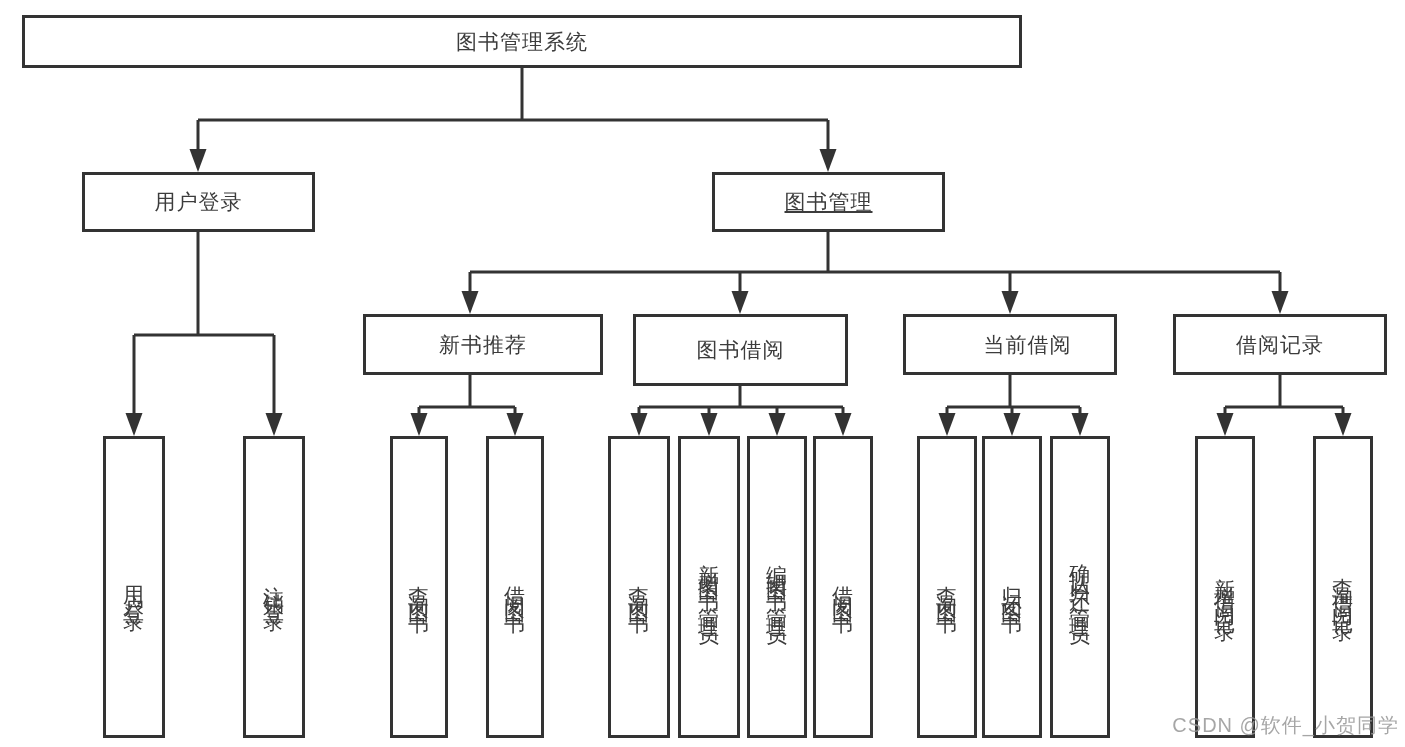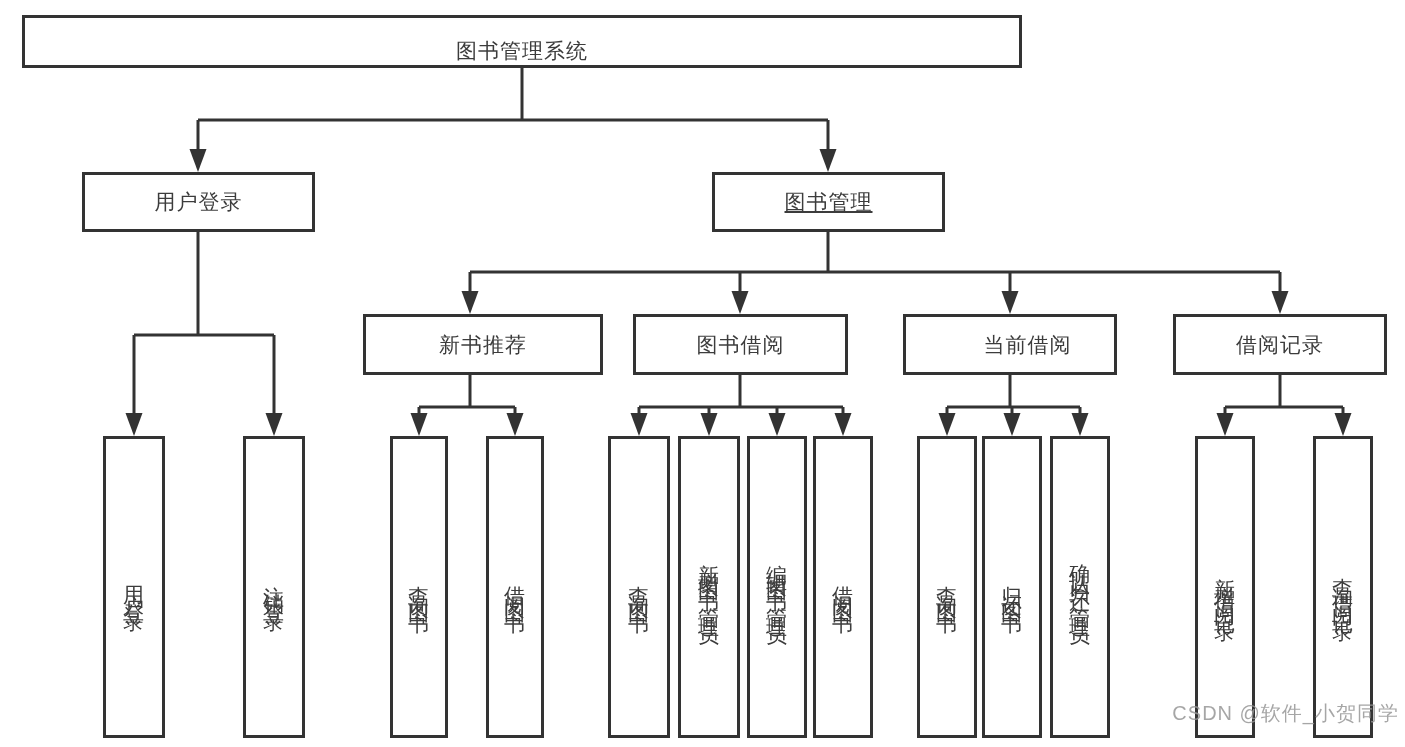--- a/index.html
+++ b/index.html
@@ -36,21 +36,21 @@
   .node.vertical .node-label {
     writing-mode: vertical-rl;
     text-orientation: mixed;
     font-size: 21px;
     line-height: 1;
     letter-spacing: 0.42em;
   }
   #watermark {
     position: absolute;
     right: 6px;
-    bottom: 20px;
+    bottom: 8px;
     font-size: 20px;
     letter-spacing: 1px;
     color: rgba(150, 150, 150, 0.85);
     z-index: 5;
     white-space: nowrap;
   }
 </style>
 </head>
 <body>
 
@@ -102,33 +102,33 @@
       <polygon points="938.5,413 955.5,413 947,436" fill="#333333"></polygon>
       <line x1="1012" y1="407" x2="1012" y2="420" stroke="#333333" stroke-width="3"></line>
       <polygon points="1003.5,413 1020.5,413 1012,436" fill="#333333"></polygon>
       <line x1="1080" y1="407" x2="1080" y2="420" stroke="#333333" stroke-width="3"></line>
       <polygon points="1071.5,413 1088.5,413 1080,436" fill="#333333"></polygon>
       <line x1="1225" y1="407" x2="1225" y2="420" stroke="#333333" stroke-width="3"></line>
       <polygon points="1216.5,413 1233.5,413 1225,436" fill="#333333"></polygon>
       <line x1="1343" y1="407" x2="1343" y2="420" stroke="#333333" stroke-width="3"></line>
       <polygon points="1334.5,413 1351.5,413 1343,436" fill="#333333"></polygon>
     </svg>
-  <div class="node horizontal" style="left: 22px; top: 15px; width: 1000px; height: 53px; align-items: flex-end;">
+  <div class="node horizontal" style="left: 22px; top: 15px; width: 1000px; height: 53px;">
       <span class="node-label">图书管理系统</span>
     </div>
     <div class="node horizontal" style="left: 82px; top: 172px; width: 233px; height: 60px;">
       <span class="node-label">用户登录</span>
     </div>
     <div class="node horizontal" style="left: 712px; top: 172px; width: 233px; height: 60px; text-decoration: underline;">
       <span class="node-label">图书管理</span>
     </div>
     <div class="node horizontal" style="left: 363px; top: 314px; width: 240px; height: 61px;">
       <span class="node-label">新书推荐</span>
     </div>
-    <div class="node horizontal" style="left: 633px; top: 314px; width: 215px; height: 61px;">
+    <div class="node horizontal" style="left: 633px; top: 314px; width: 215px; height: 72px;">
       <span class="node-label">图书借阅</span>
     </div>
     <div class="node horizontal" style="left: 903px; top: 314px; width: 214px; height: 61px; padding-left: 35px;">
       <span class="node-label">当前借阅</span>
     </div>
     <div class="node horizontal" style="left: 1173px; top: 314px; width: 214px; height: 61px;">
       <span class="node-label">借阅记录</span>
     </div>
     <div class="node vertical" style="left: 103px; top: 436px; width: 62px; height: 302px;">
       <span class="node-label">用户登录</span>

